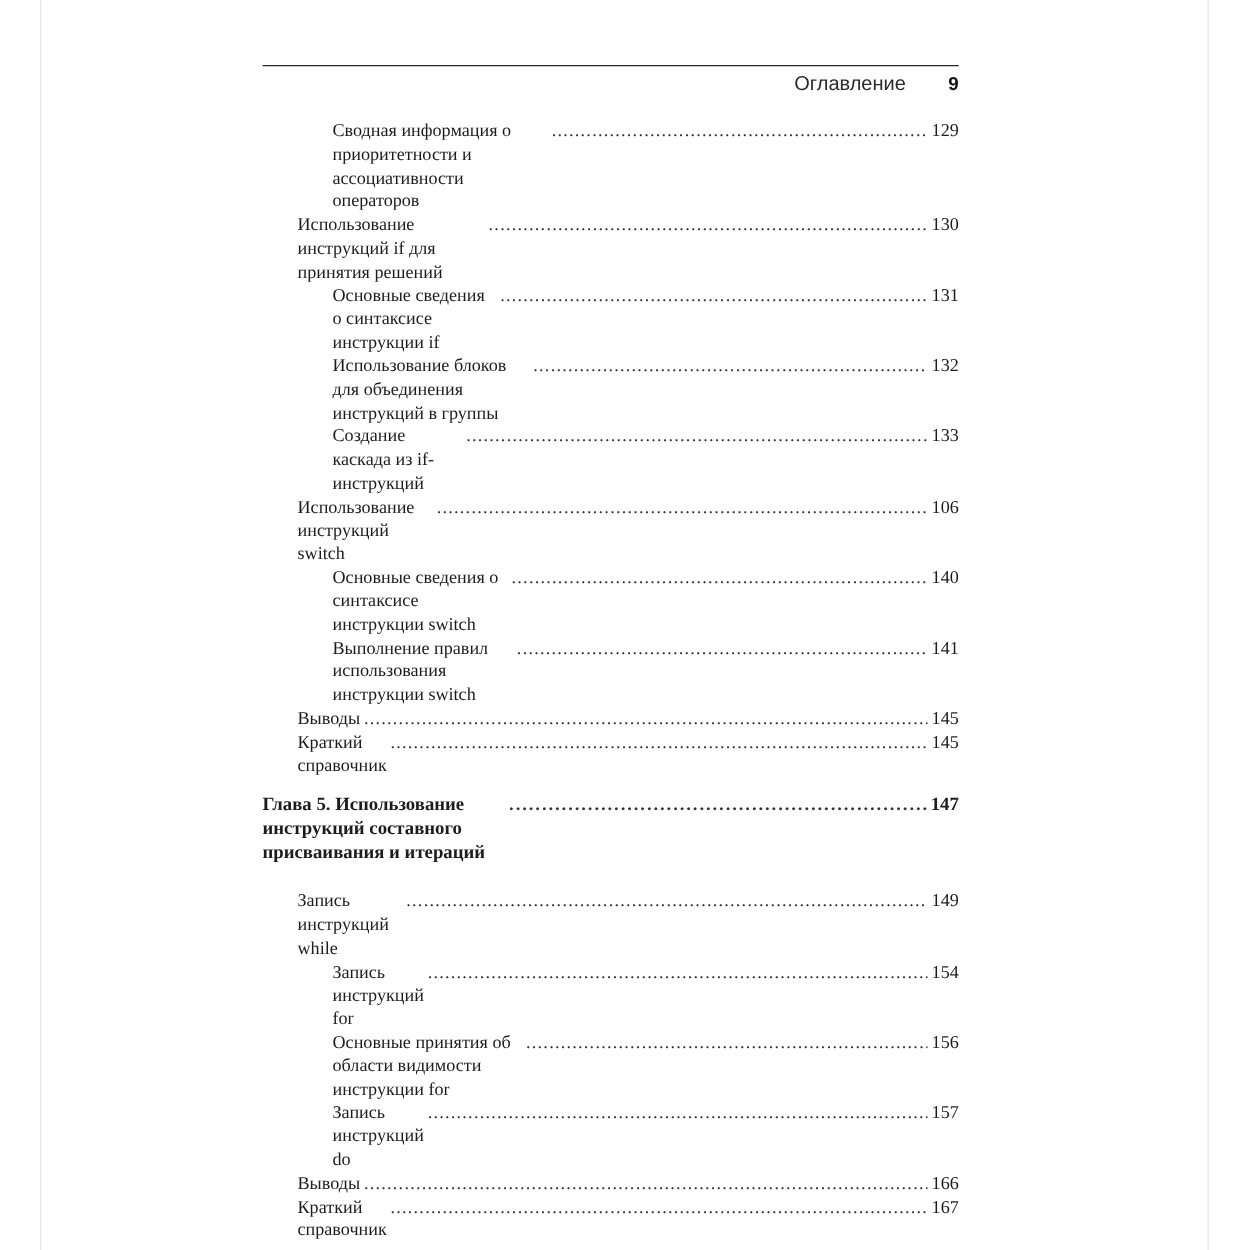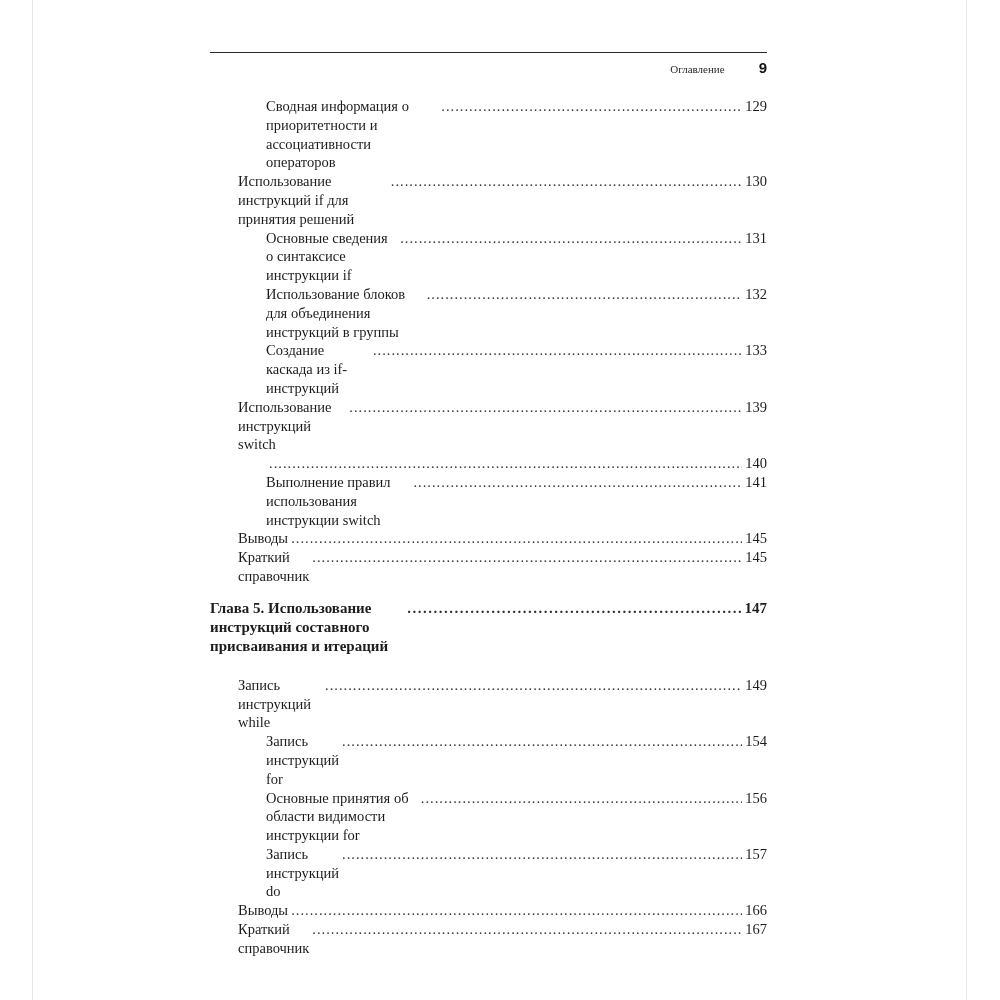--- a/index.html
+++ b/index.html
@@ -34,22 +34,22 @@
   }
 
   .header {
     border-top: 1.5px solid #2a2a2a;
     padding-top: 7px;
     text-align: right;
     margin-bottom: 20px;
     line-height: 16px;
   }
   .header-title {
-    font-family: Liberation Serif, serif;
-    font-size: 11px;
+    font-family: Liberation Sans, sans-serif;
+    font-size: 16px;
     color: #2a2a2a;
   }
   .header-page {
     font-family: "Liberation Sans", "DejaVu Sans", sans-serif;
     font-size: 15px;
     font-weight: bold;
     margin-left: 30px;
     color: #111;
   }
 
@@ -127,23 +127,24 @@
           <span class="toc-page">132</span>
         </div>
         <div class="row entry i2">
           <span class="toc-text">Создание каскада из if-инструкций</span>
           <span class="toc-dots"></span>
           <span class="toc-page">133</span>
         </div>
         <div class="row entry i1">
           <span class="toc-text">Использование инструкций switch</span>
           <span class="toc-dots"></span>
-          <span class="toc-page">139</span>
+          <span class="toc-page">106</span>
         </div>
         <div class="row entry i2">
+          <span class="toc-text">Основные сведения о синтаксисе инструкции switch</span>
           <span class="toc-dots"></span>
           <span class="toc-page">140</span>
         </div>
         <div class="row entry i2">
           <span class="toc-text">Выполнение правил использования инструкции switch</span>
           <span class="toc-dots"></span>
           <span class="toc-page">141</span>
         </div>
         <div class="row entry i1">
           <span class="toc-text">Выводы</span>

